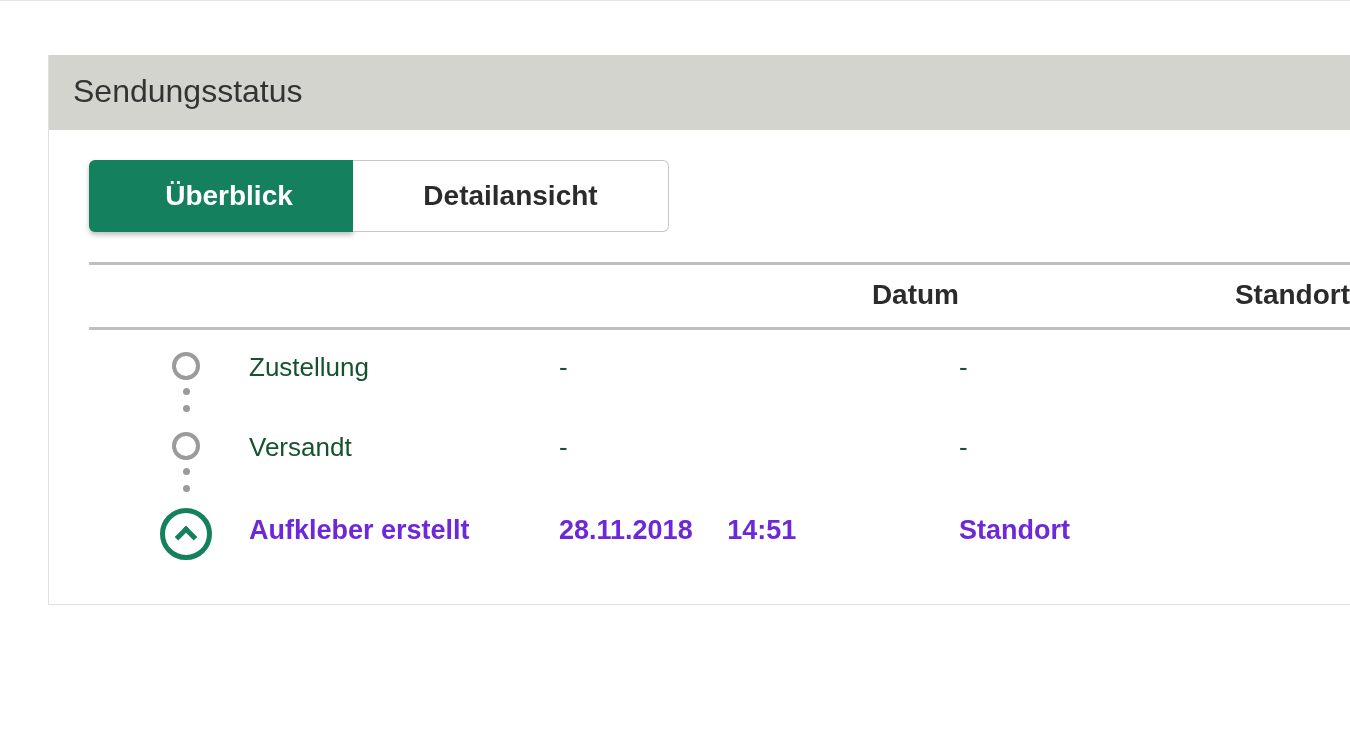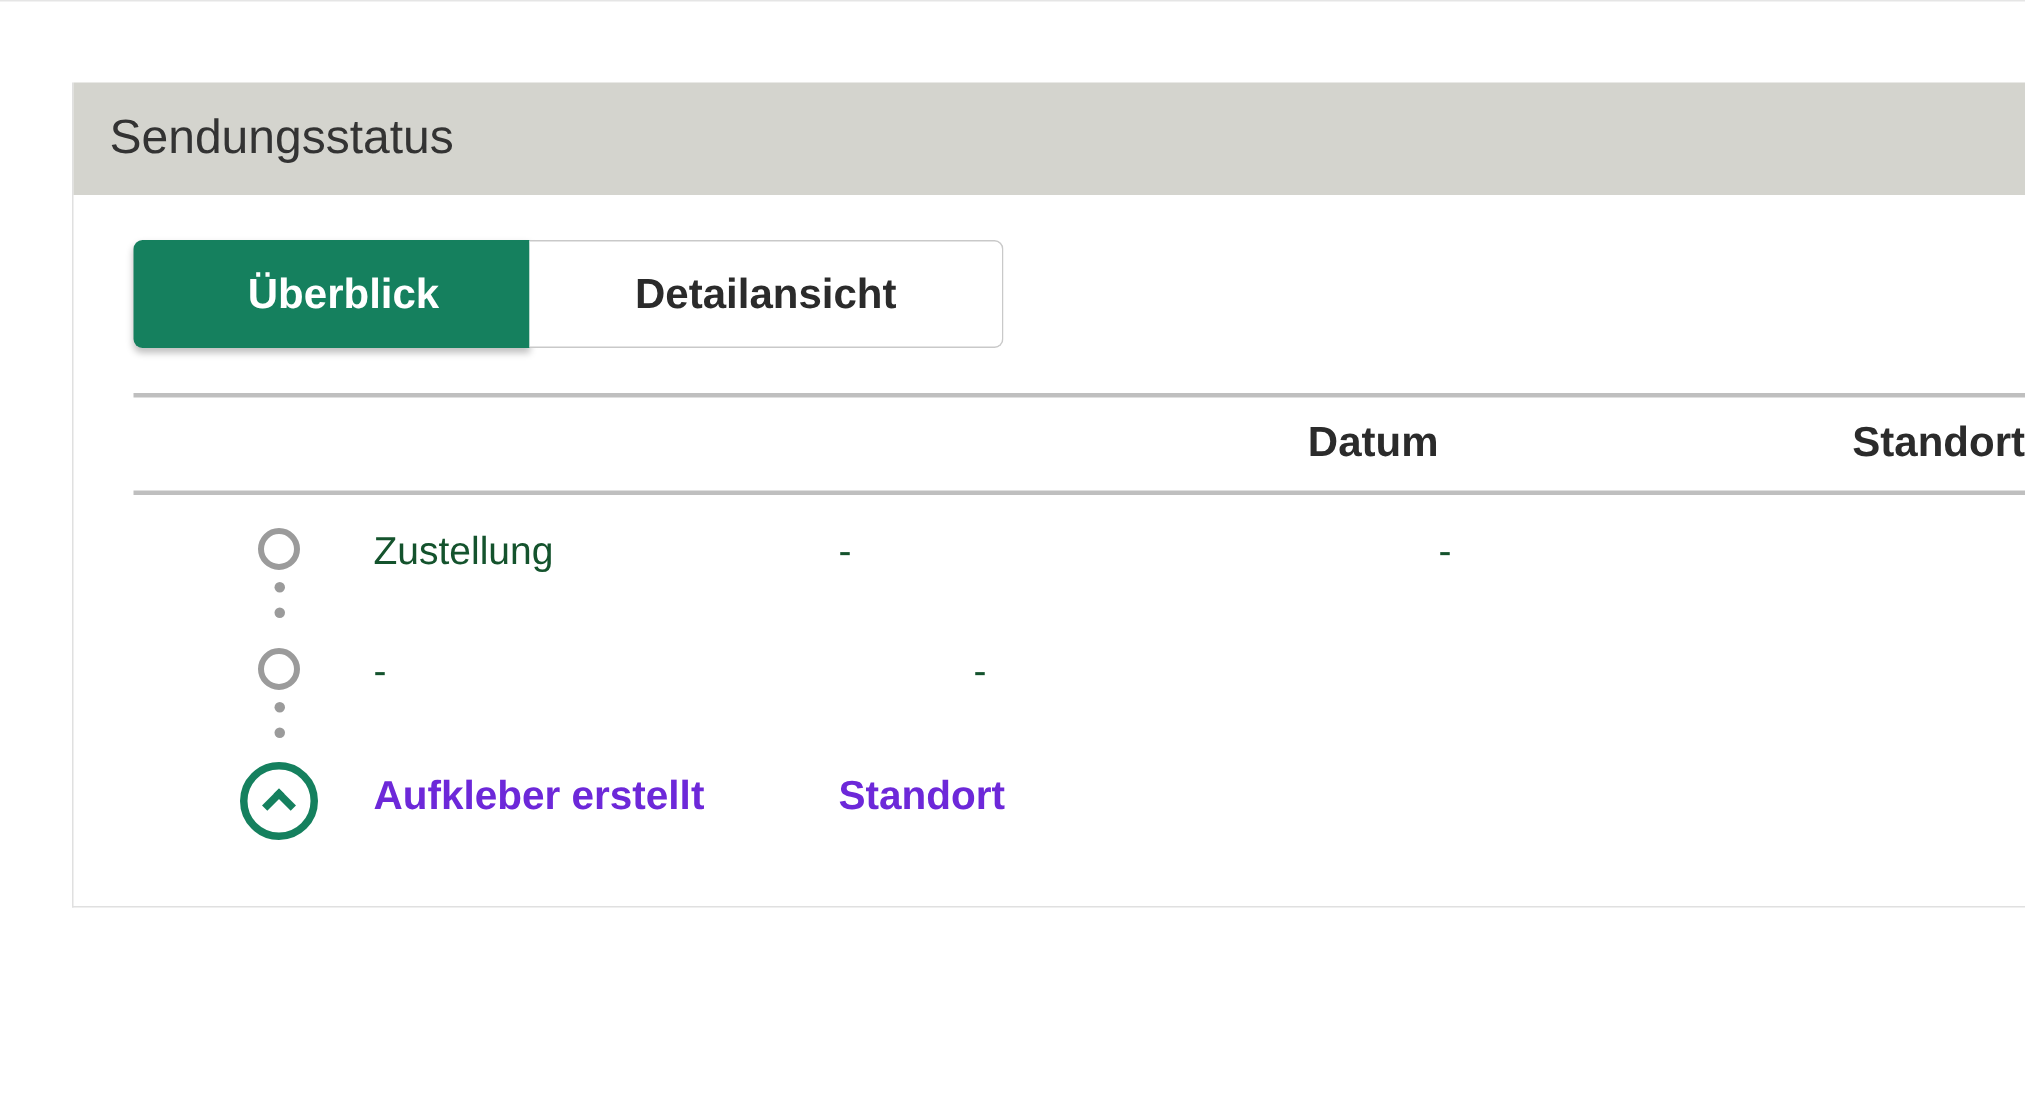--- a/index.html
+++ b/index.html
@@ -208,30 +208,32 @@
     <div class="data-row">
       <div class="tl-wrap">
         <div class="tl-wrap-inner">
           <div class="marker-open"></div>
           <div class="dots">
             <div class="dot"></div>
               <div class="dot"></div>
           </div>
         </div>
       </div>
+      <div class="col-status td">Versandt</div>
       <div class="col-date td">-</div>
       <div class="col-location td">-</div>
     </div>
 
     <div class="data-row">
       <div class="tl-wrap">
         <div class="tl-wrap-inner">
           <div class="marker-active">
             <div class="chev-up"></div>
           </div>
         </div>
       </div>
       <div class="col-status td-bold">Aufkleber erstellt</div>
+      <div class="col-date td-bold">28.11.2018  14:51</div>
       <div class="col-location td-bold">Standort</div>
     </div>
 
   </div>
 </div>
 
 </body></html>

